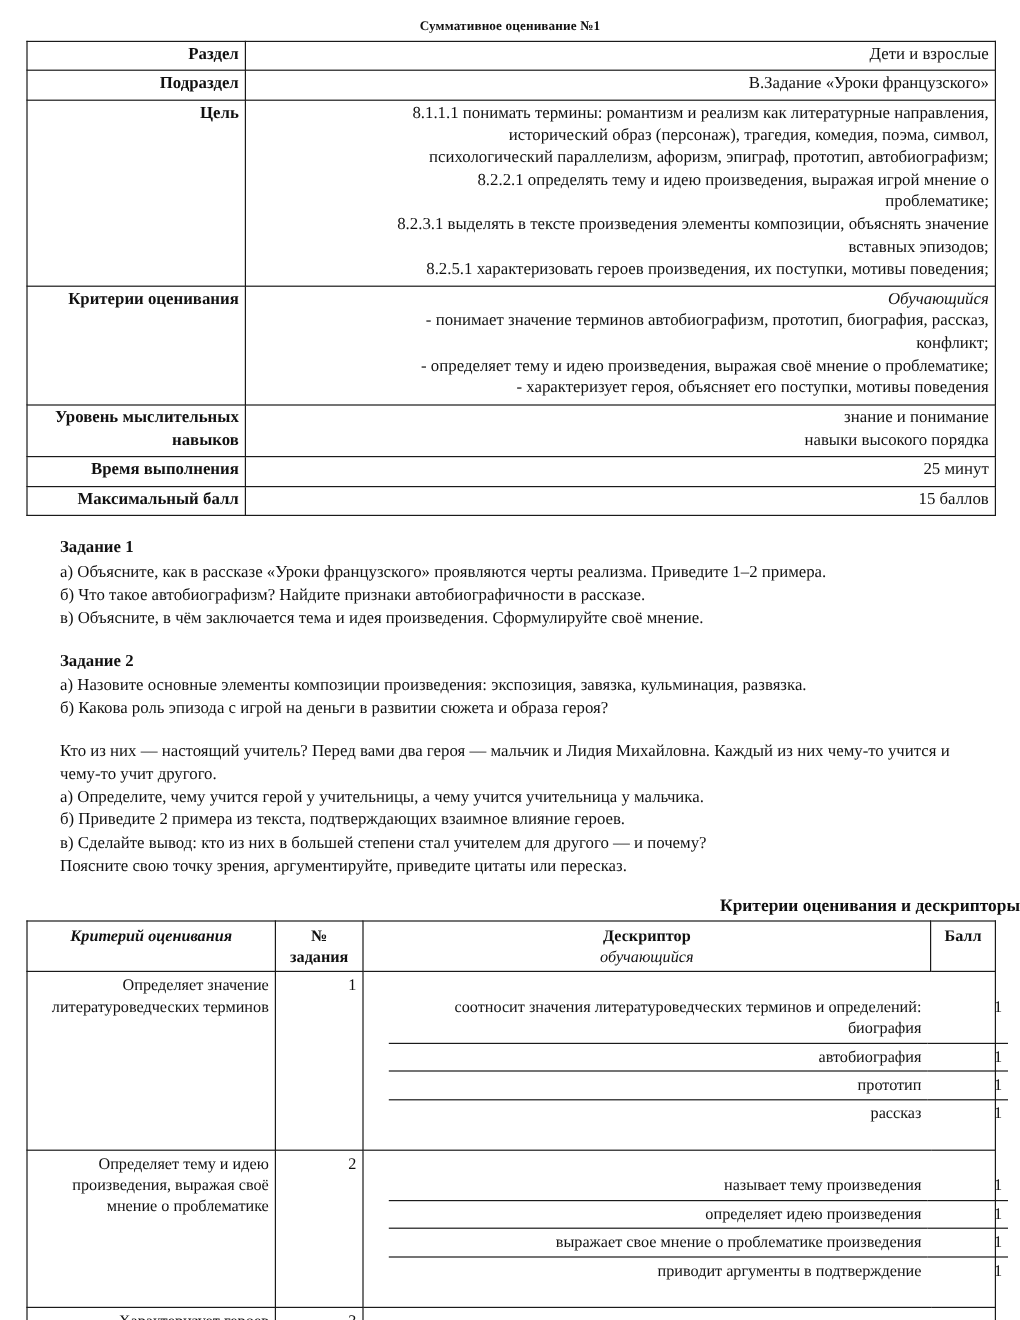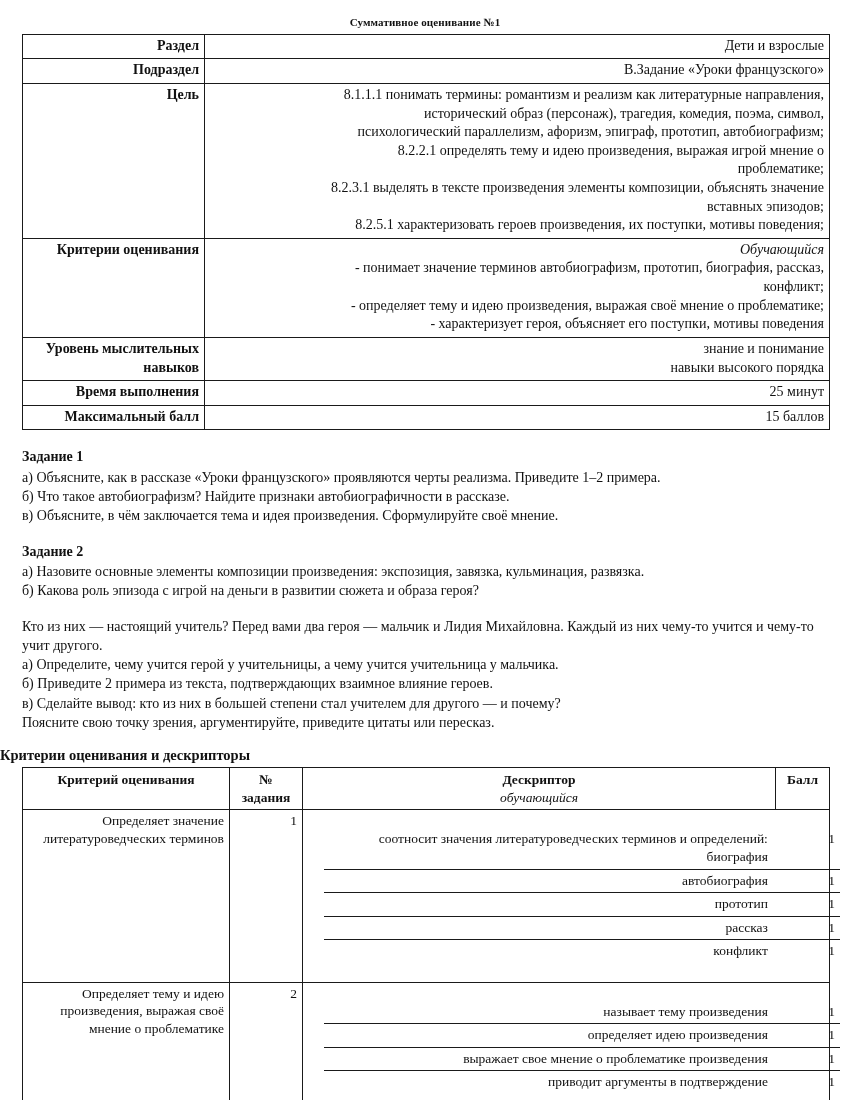--- a/index.html
+++ b/index.html
@@ -56,43 +56,43 @@
     font-style: italic;
     padding-left: 88px;
   }
 
   
   .tasks {
     margin: 0 22px;
     font-size: 14px;
     line-height: 1.38;
   }
-  .task-block { margin-top: 16px; }
+  .task-block { margin-top: 16px; margin-left: 28px; }
   .task-block:first-child { margin-top: 17px; }
   .task-head {
     font-weight: bold;
     margin-bottom: 1px;
   }
   .task-line { margin: 0; }
 
   
   .rubric-title {
-    text-align: left;
+    text-align: right;
     font-weight: bold;
     font-size: 14.5px;
     margin: 15px 0 3px 0;
   }
   table.rubric { font-size: 13.5px; line-height: 1.3; }
   table.rubric th {
     font-weight: bold;
     text-align: center;
     vertical-align: top;
     padding-top: 3px;
   }
-  th.th-criterion { width: 207px; }
+  th.th-criterion { width: 207px; font-style: italic; }
   th.th-num       { width: 73px; }
   th.th-desc      { width: 473px; }
   th.th-score     { width: 54px; }
   .th-sub {
     font-weight: normal;
     font-style: italic;
     display: block;
   }
   td.crit-cell { vertical-align: top; }
   td.num-cell  { text-align: center; vertical-align: top; }
@@ -249,24 +249,20 @@
                   <td class="sub-score">1</td>
                 </tr>
                 <tr>
                   <td class="sub-desc">прототип</td>
                   <td class="sub-score">1</td>
                 </tr>
                 <tr>
                   <td class="sub-desc">рассказ</td>
                   <td class="sub-score">1</td>
                 </tr>
-                <tr>
-                  <td class="sub-desc">конфликт</td>
-                  <td class="sub-score">1</td>
-                </tr>
               </tbody>
             </table>
           </td>
         </tr>
         <tr>
           <td class="crit-cell">Определяет тему и идею произведения, выражая своё мнение о проблематике</td>
           <td class="num-cell">2</td>
           <td class="nest" colspan="2">
             <table class="sub">
               <tbody>

